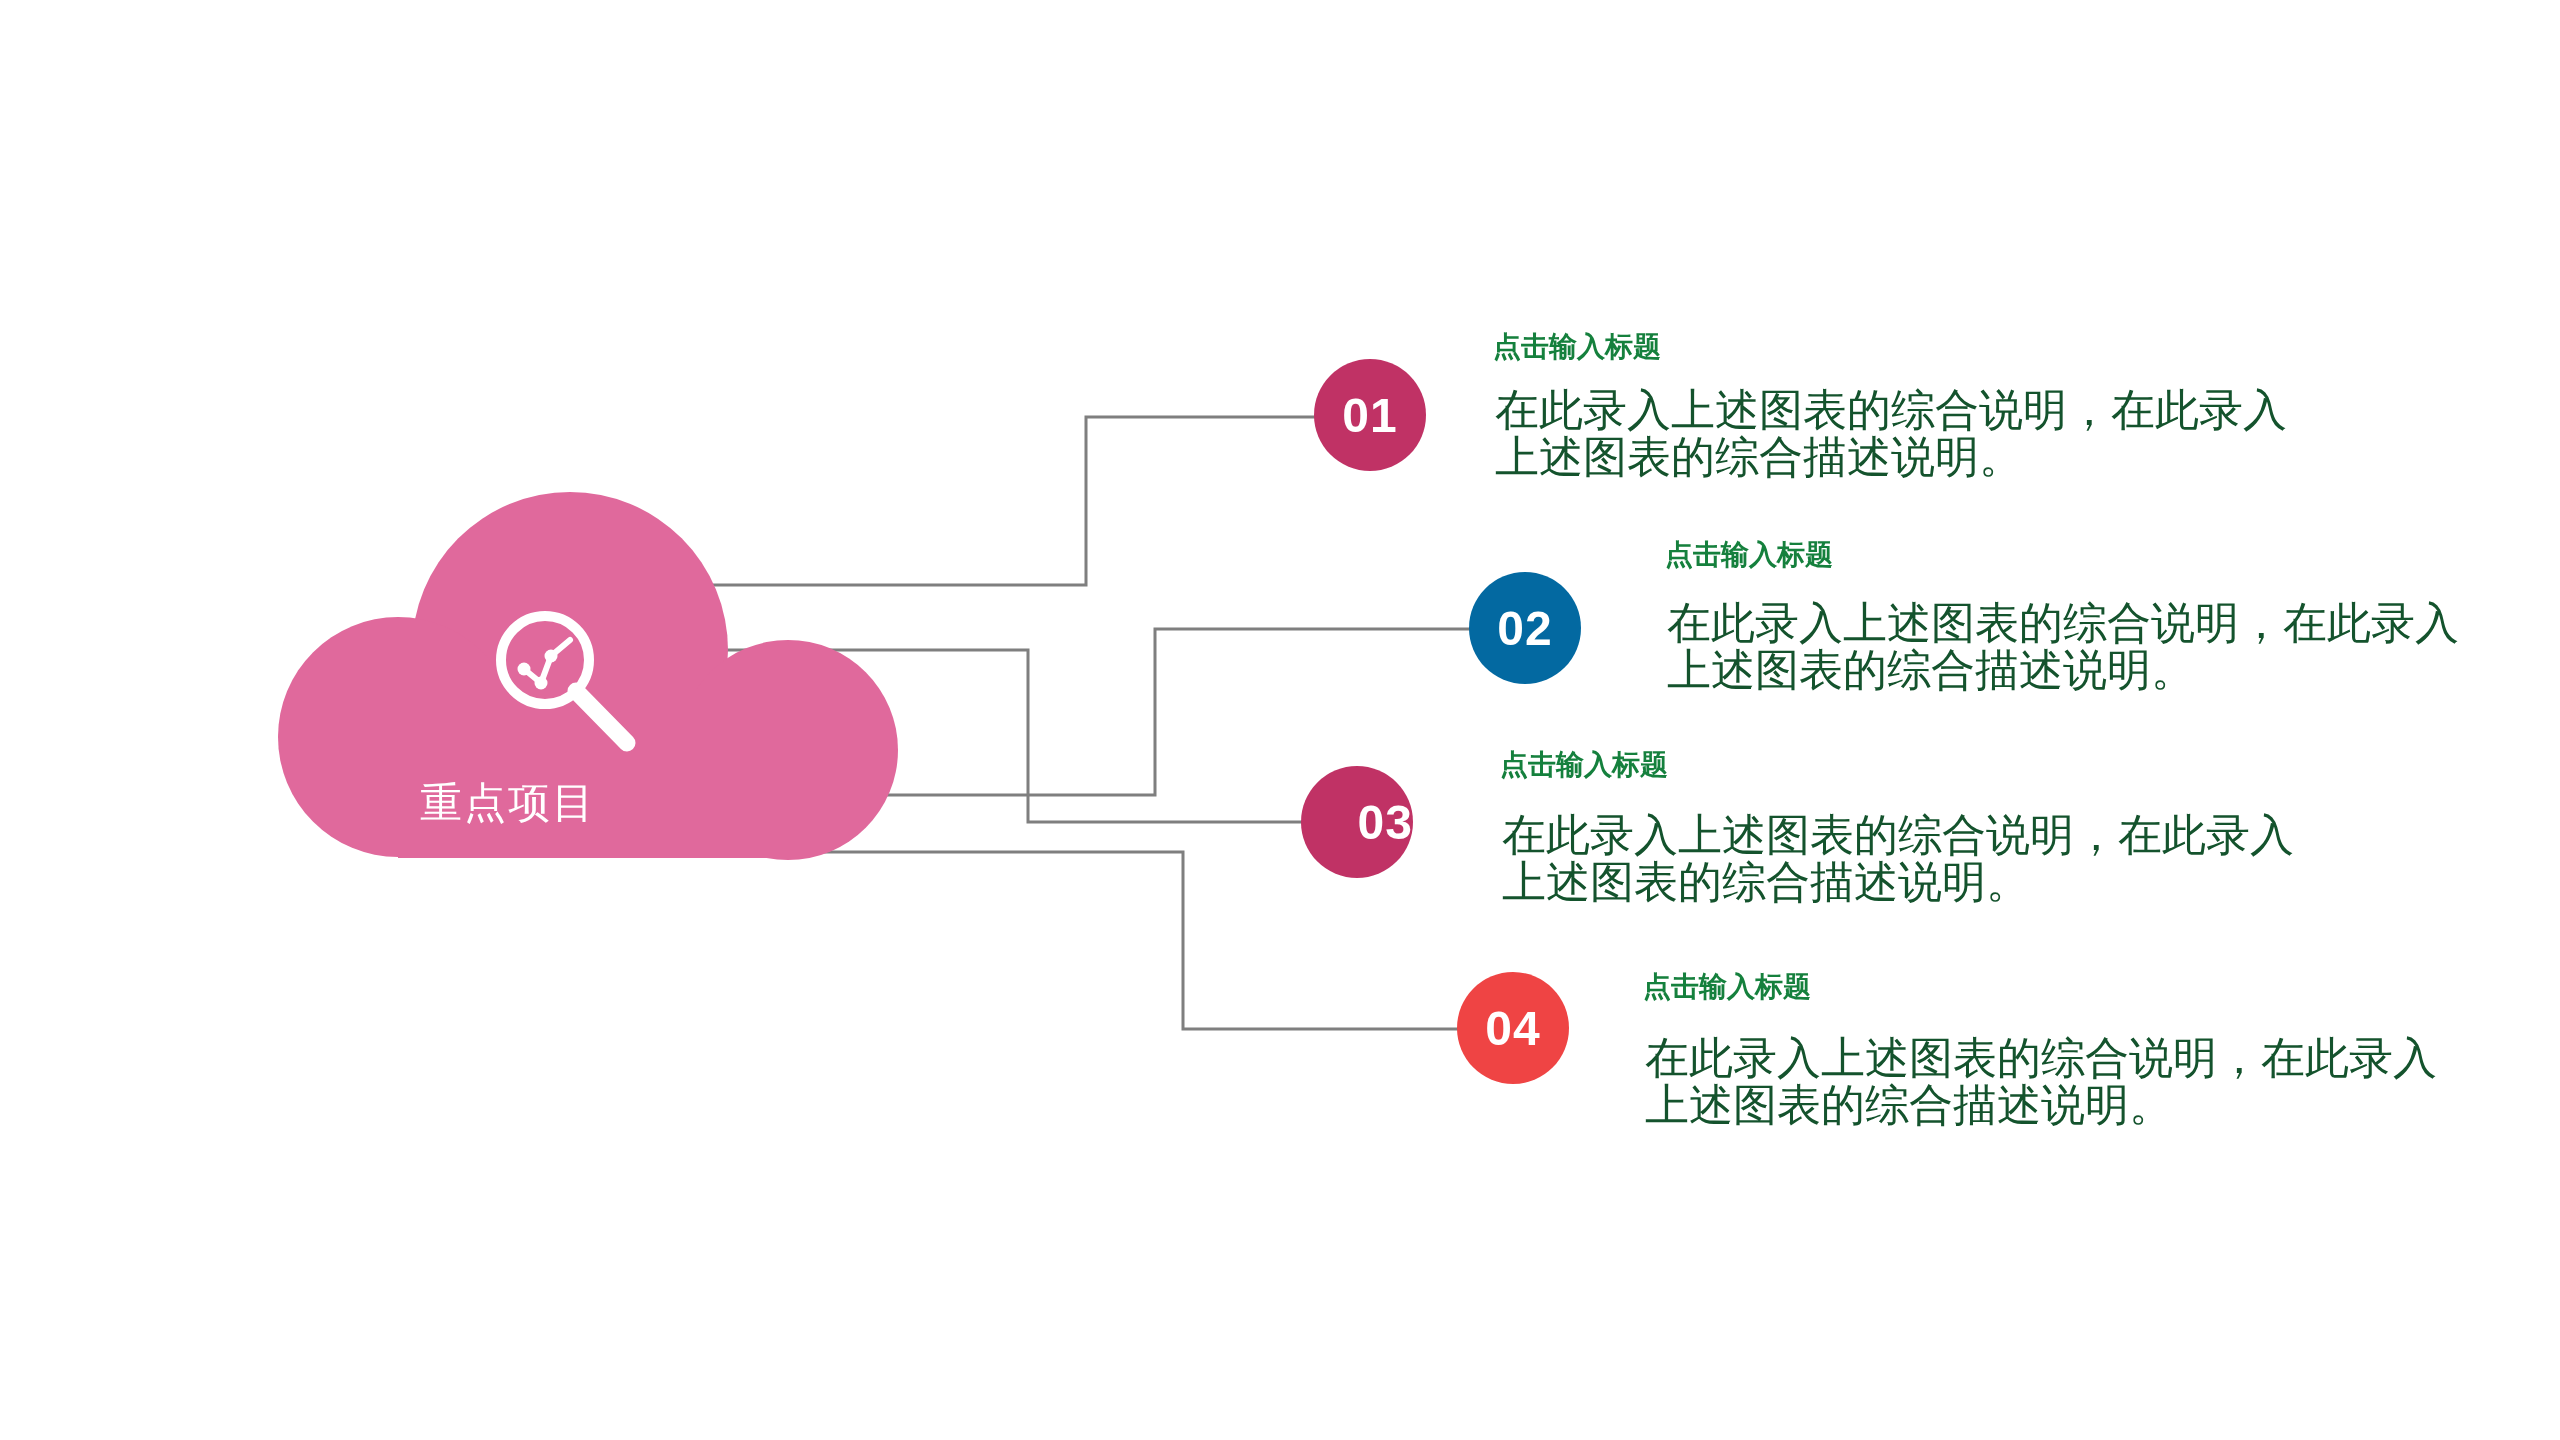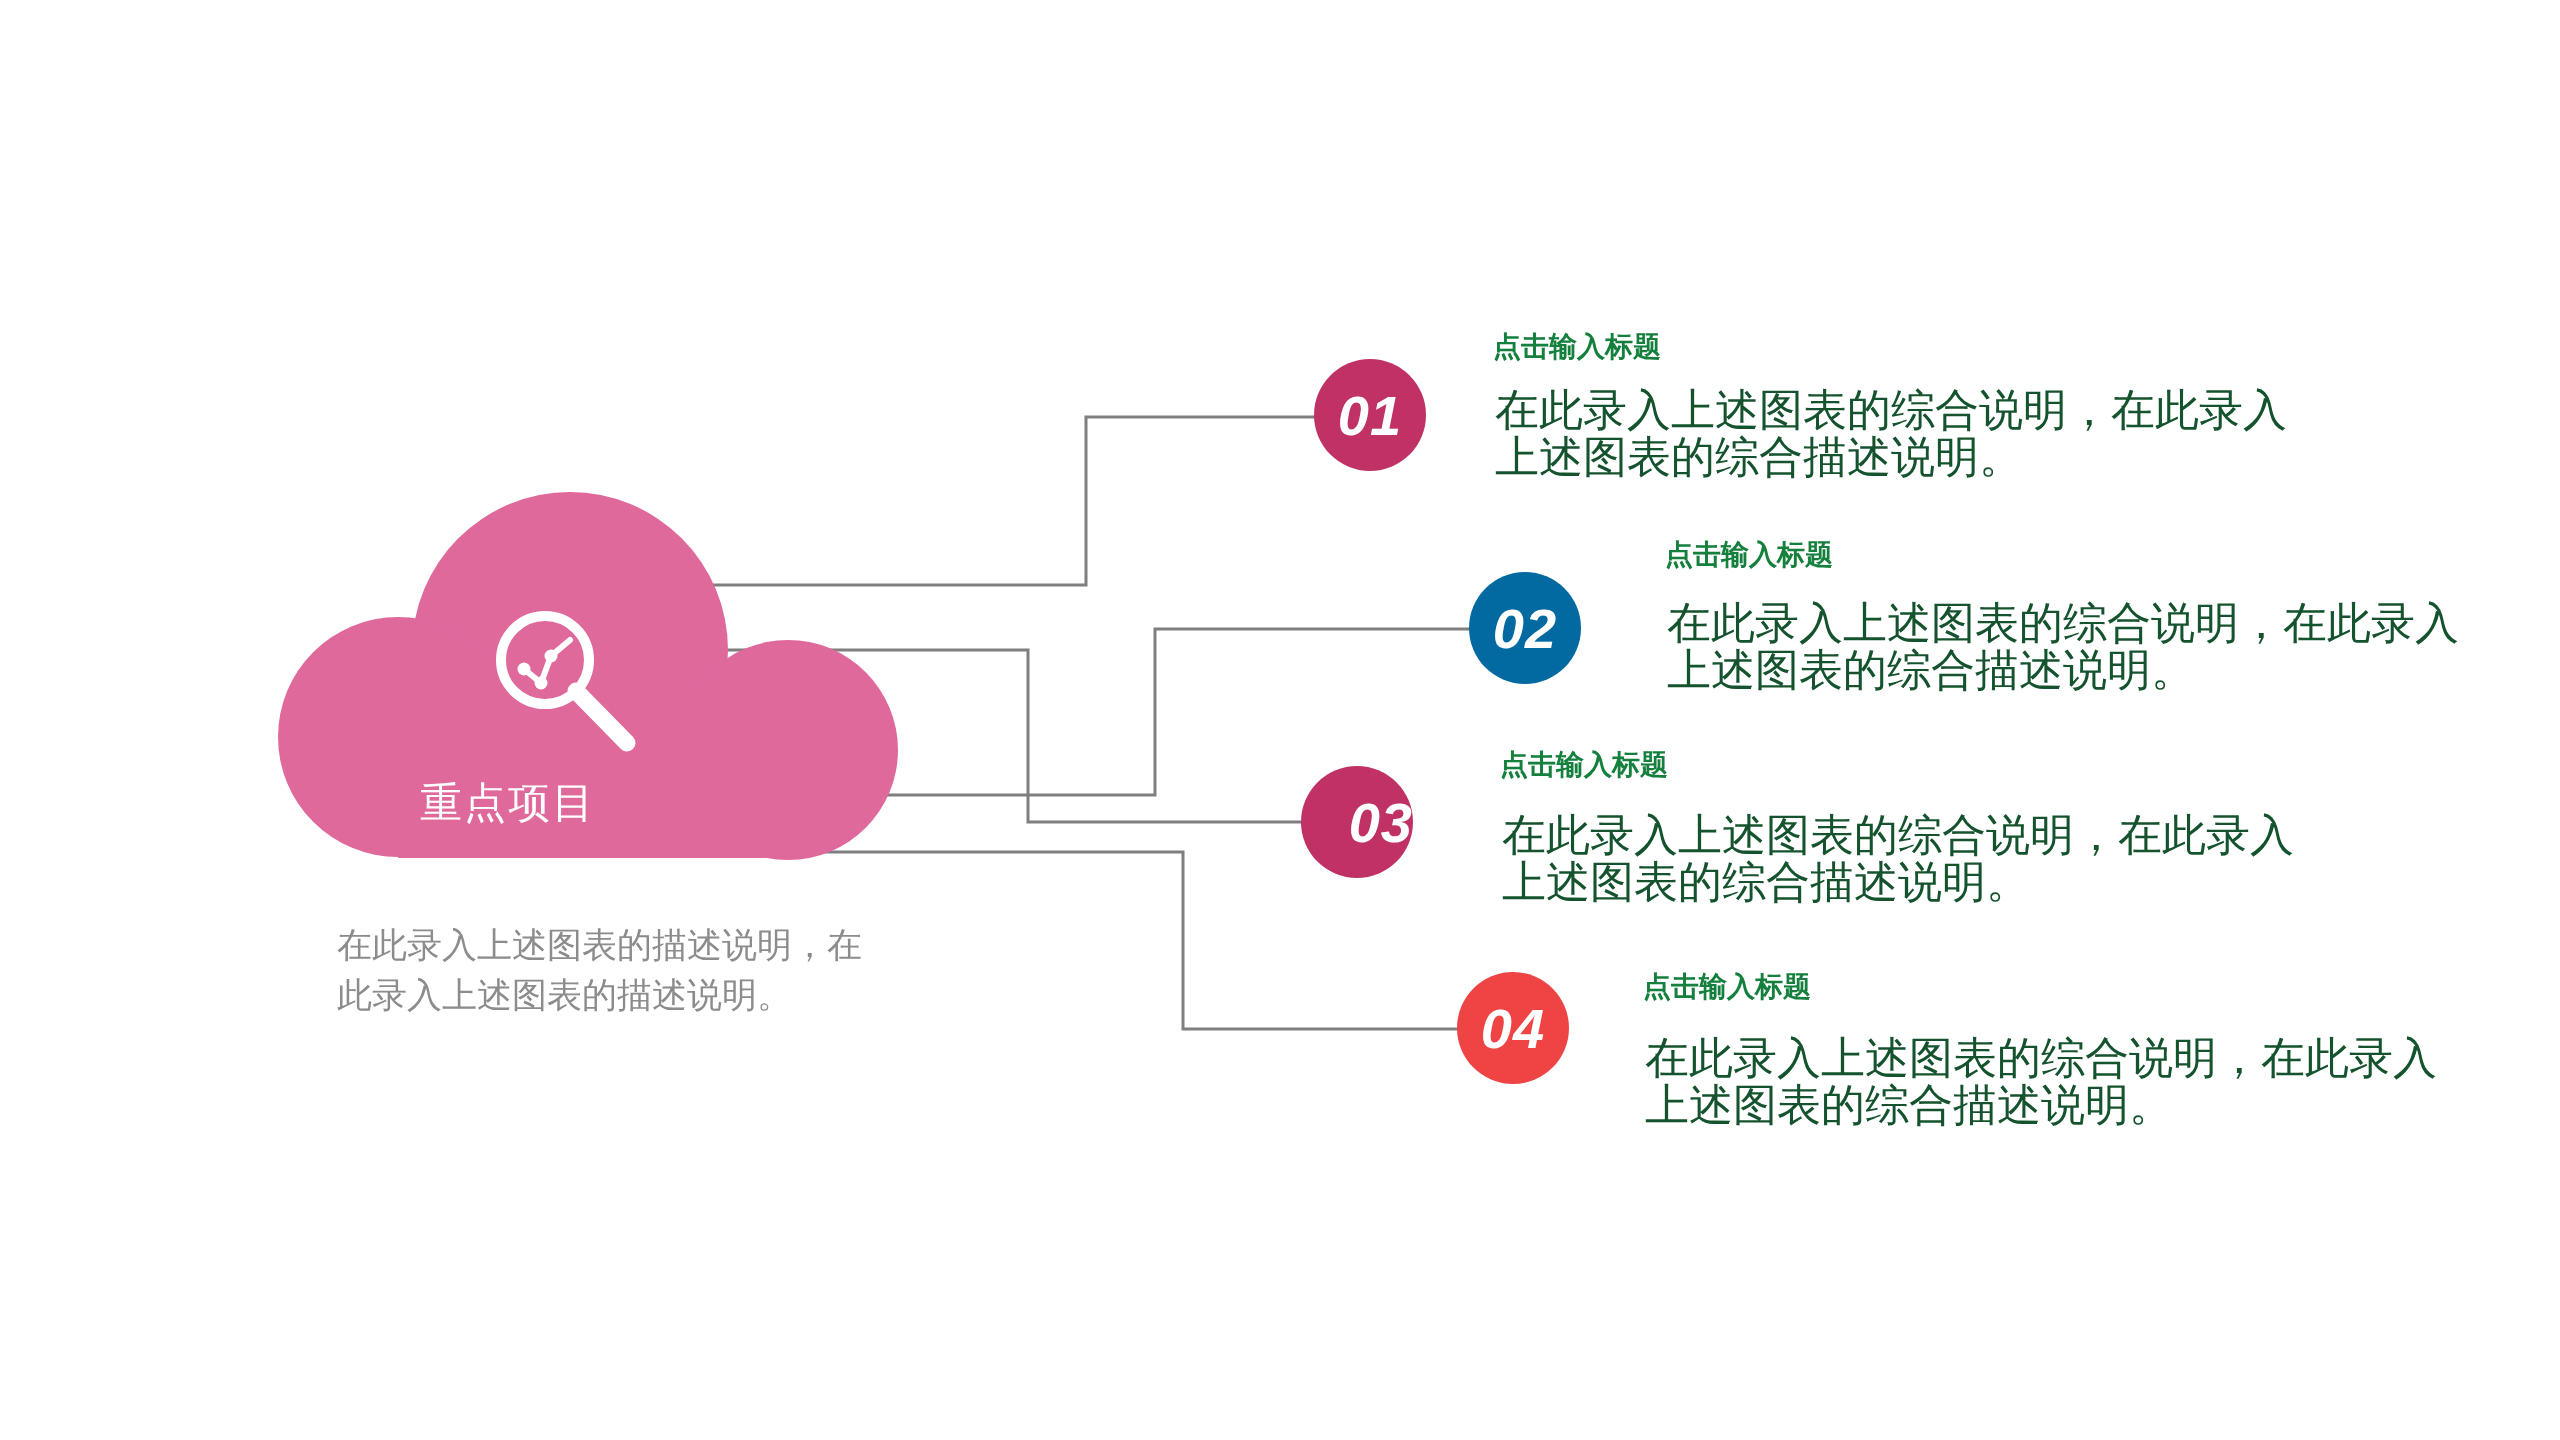--- a/index.html
+++ b/index.html
@@ -30,21 +30,21 @@
 
   .cloud-desc {
     position: absolute; left: 337px; top: 920px; width: 560px; z-index: 3;
     color: #8c8c8c; font-size: 35px; line-height: 50px;
   }
 
   
   .num-circle {
     position: absolute; width: 112px; height: 112px; border-radius: 50%;
     display: flex; align-items: center; justify-content: center; z-index: 3;
-    color: #ffffff; font-size: 56px; font-weight: 600; letter-spacing: 1px; font-style: italic;
+    color: #ffffff; font-size: 48px; font-weight: 600; letter-spacing: 1px;
   }
   .circle-1 { left: 1314px; top: 359px; background: #c03265; }
   .circle-2 { left: 1469px; top: 572px; background: #cc4f82; }
   .circle-3 { left: 1301px; top: 766px; background: #c03265; }
   .circle-4 { left: 1457px; top: 972px; background: #cc4f82; }
 
   
   .item-title {
     position: absolute; z-index: 3; color: #15803d;
     font-size: 28px; line-height: 50px; font-weight: 600;
@@ -85,24 +85,20 @@
       <line x1="106" y1="101" x2="157" y2="153" stroke="#ffffff" stroke-width="17" stroke-linecap="round"></line>
       <polyline points="54,79 71,93 81,66 100,50" fill="none" stroke="#ffffff" stroke-width="6" stroke-linecap="round" stroke-linejoin="round"></polyline>
       <circle cx="54" cy="79" r="6.5" fill="#ffffff"></circle>
       <circle cx="71" cy="93" r="6.5" fill="#ffffff"></circle>
       <circle cx="81" cy="66" r="6.5" fill="#ffffff"></circle>
     </svg>
 
     <div class="cloud-label">重点项目</div>
   </div>
 
-  <div class="cloud-desc">
-    <div>在此录入上述图表的描述说明，在</div>
-    <div>此录入上述图表的描述说明。</div>
-  </div>
 
   <div class="num-circle circle-1" style="background: rgb(192, 50, 101);">
     <span>01</span>
   </div>
   <div class="item-title title-1">点击输入标题</div>
   <div class="item-desc desc-1">
     <div>在此录入上述图表的综合说明，在此录入</div>
     <div>上述图表的综合描述说明。</div>
   </div>
 

